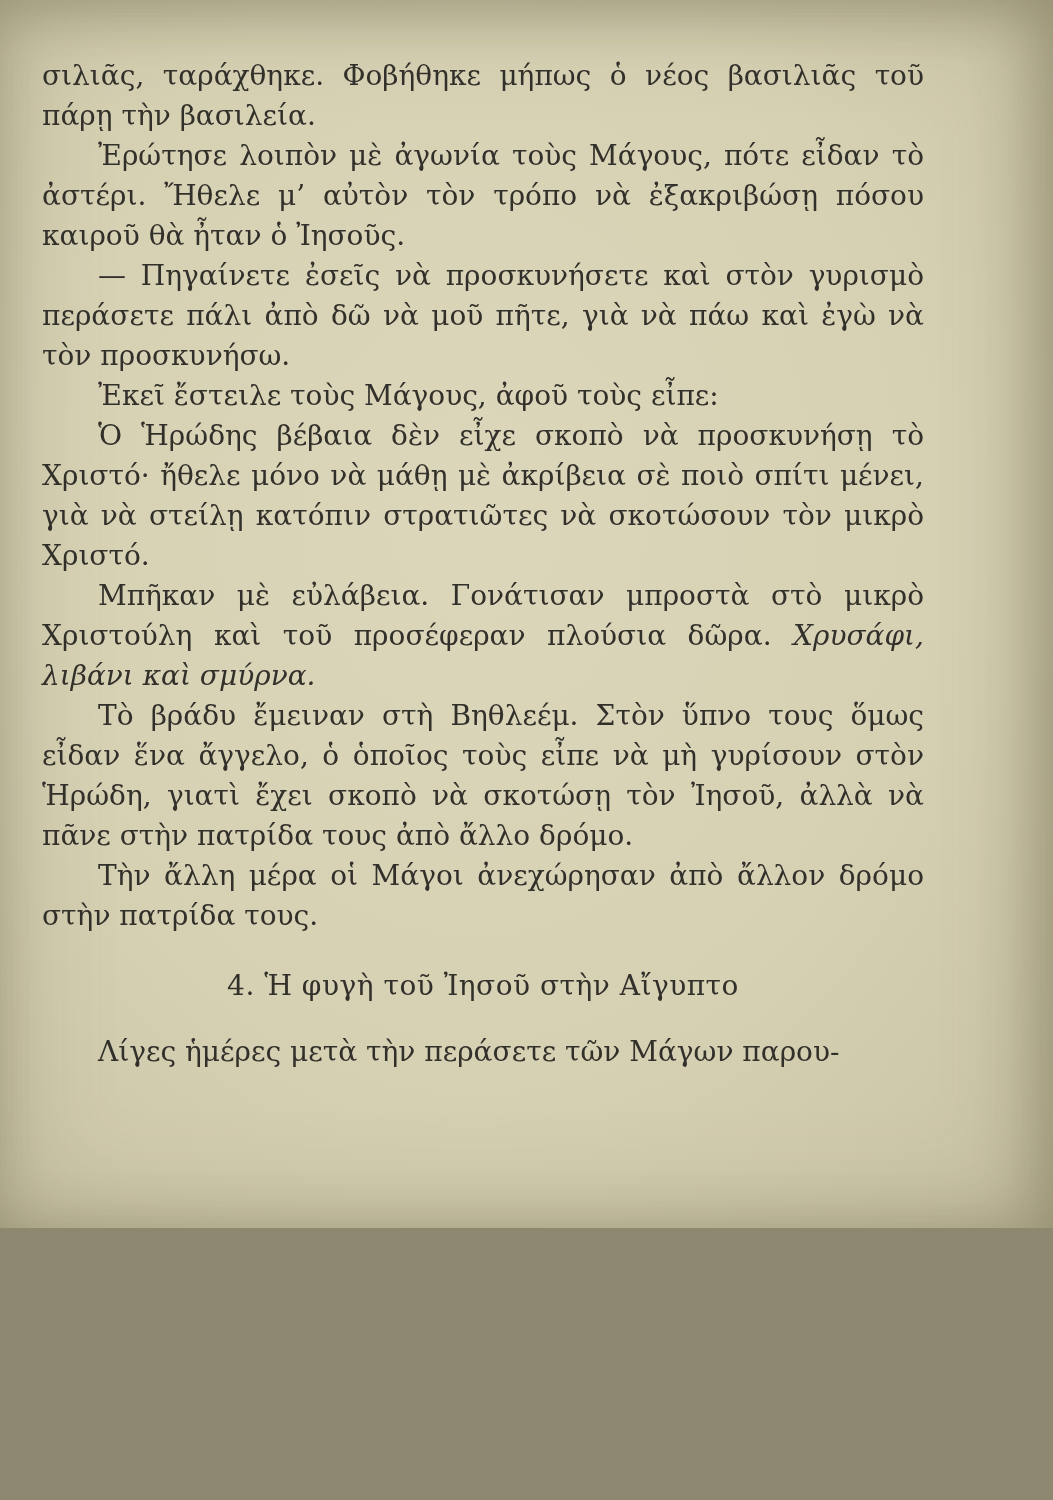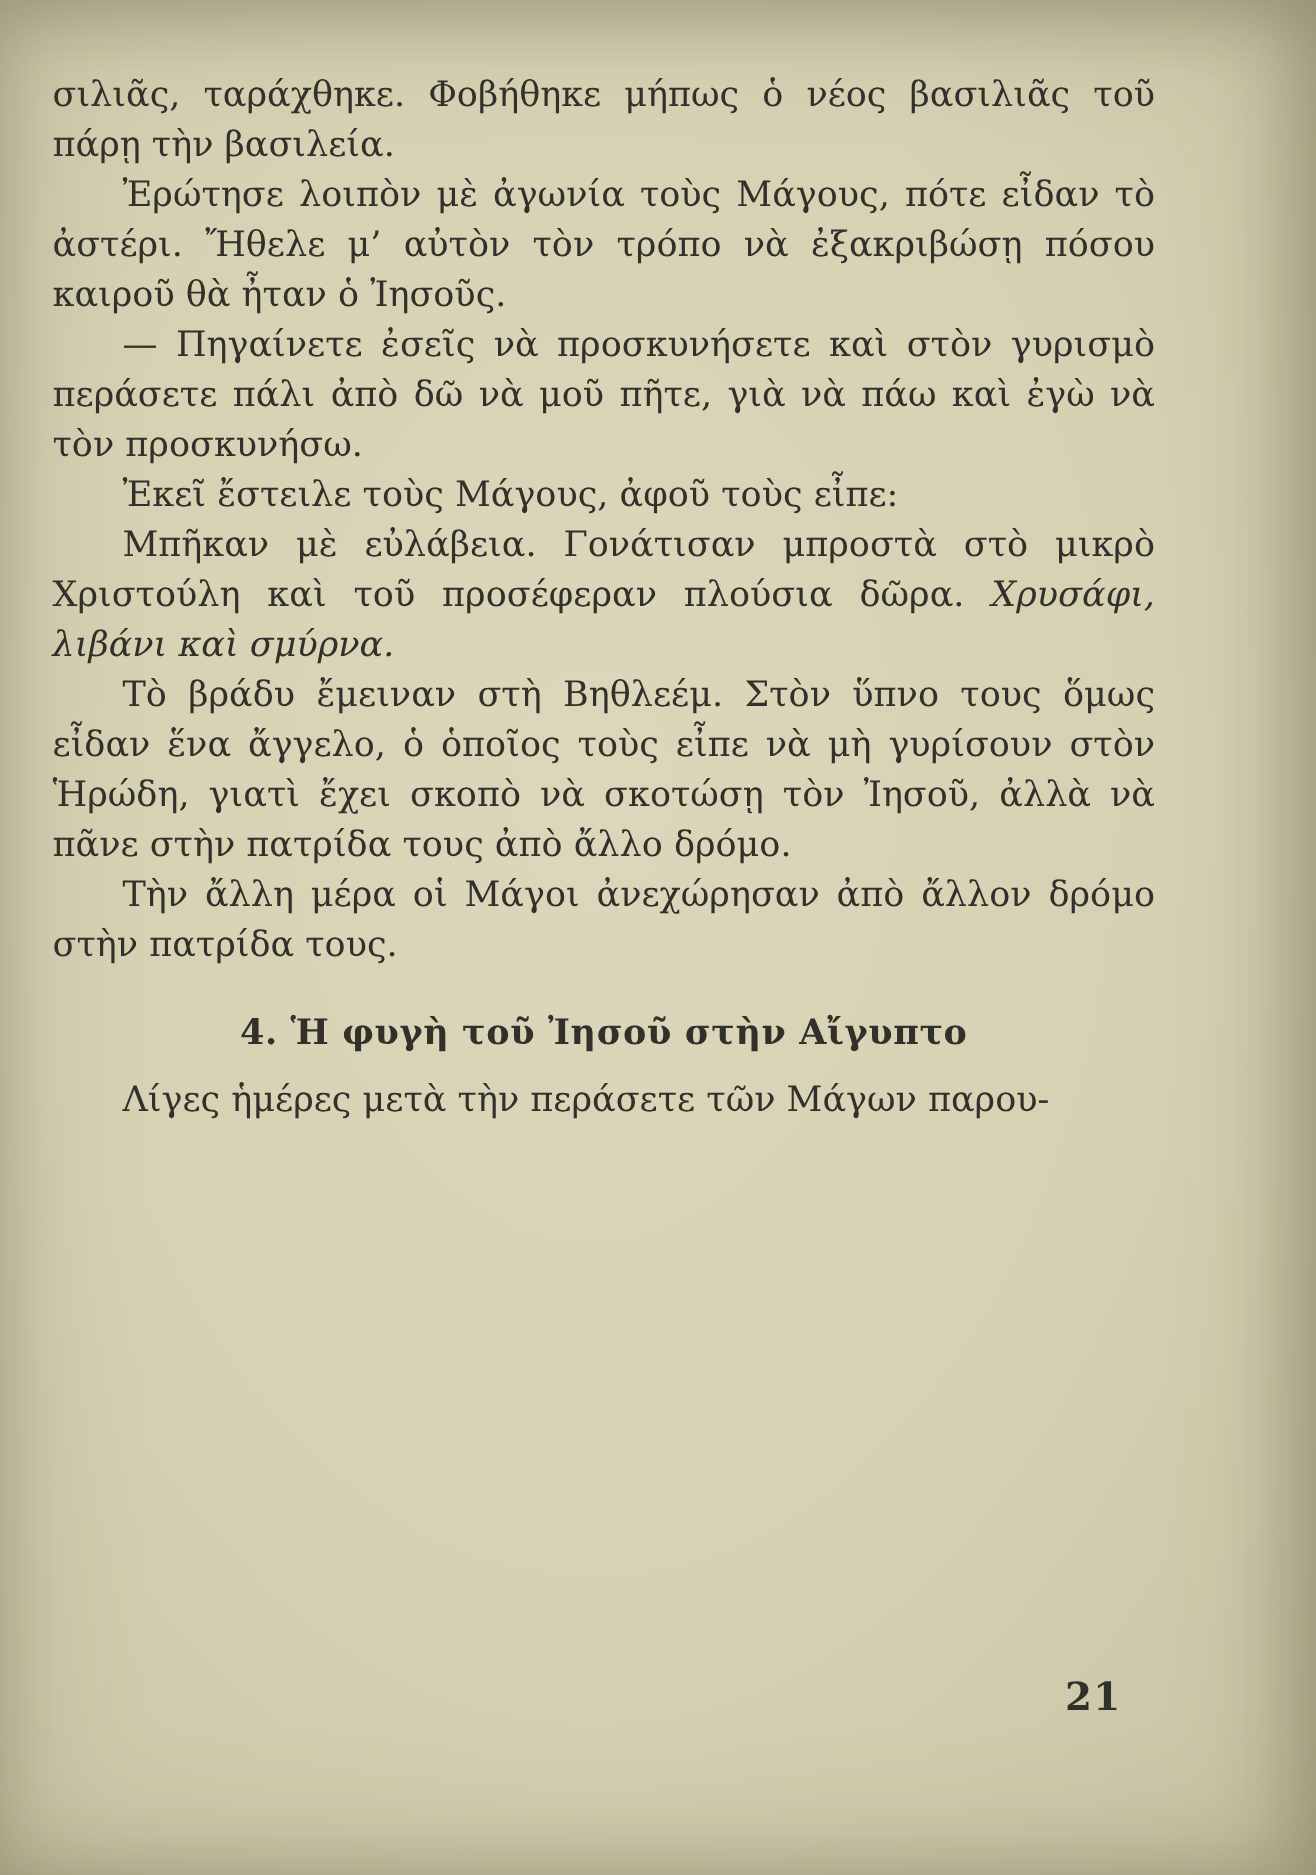--- a/index.html
+++ b/index.html
@@ -3,21 +3,21 @@
 <meta charset="utf-8">
 <style>
   html, body {
     margin: 0;
     padding: 0;
     background: #8f8870;
   }
   .page {
     position: relative;
     width: 1053px;
-    height: 1500px;
+    height: 1228px;
     margin: 0 auto;
     background: radial-gradient(ellipse at 45% 42%, #dcd6ba 0%, #d7d1b4 55%, #c8c2a3 100%);
     box-shadow: inset 0 0 110px rgba(110, 102, 72, 0.30),
                 inset -26px 0 55px rgba(100, 93, 66, 0.22),
                 inset 0 18px 45px rgba(100, 93, 66, 0.18);
     color: #32302a;
     font-family: "DejaVu Serif", "Liberation Serif", serif;
     overflow: hidden;
   }
   .text-block {
@@ -32,23 +32,23 @@
   .para {
     margin: 0;
   }
   .para.indent {
     text-indent: 56px;
   }
   .italic {
     font-style: italic;
   }
   .section-heading {
-    margin: 30px 0 14px 0;
+    margin: 30px 0 26px 0;
     text-align: center;
-    font-weight: bold;
+    font-weight: normal;
     font-size: 28px;
     text-indent: 0;
     letter-spacing: 0.5px;
   }
   .page-number {
     position: absolute;
     left: 852px;
     top: 1340px;
     font-size: 31px;
     font-weight: bold;
@@ -59,20 +59,21 @@
 </head>
 <body>
 
 <div class="page">
   <div class="text-block">
     <div>
         <p class="para"><span>σιλιᾶς, ταράχθηκε. Φοβήθηκε μήπως ὁ νέος βασιλιᾶς τοῦ πάρῃ τὴν βασιλεία.</span></p>
         <p class="para indent"><span>Ἐρώτησε λοιπὸν μὲ ἀγωνία τοὺς Μάγους, πότε εἶδαν τὸ ἀστέρι. Ἤθελε μ’ αὐτὸν τὸν τρόπο νὰ ἐξακριβώσῃ πόσου καιροῦ θὰ ἦταν ὁ Ἰησοῦς.</span></p>
         <p class="para indent"><span>— Πηγαίνετε ἐσεῖς νὰ προσκυνήσετε καὶ στὸν γυρισμὸ περάσετε πάλι ἀπὸ δῶ νὰ μοῦ πῆτε, γιὰ νὰ πάω καὶ ἐγὼ νὰ τὸν προσκυνήσω.</span></p>
         <p class="para indent"><span>Ἐκεῖ ἔστειλε τοὺς Μάγους, ἀφοῦ τοὺς εἶπε:</span></p>
+        <p class="para indent"><span>Ὁ Ἡρώδης βέβαια δὲν εἶχε σκοπὸ νὰ προσκυνήσῃ τὸ Χριστό· ἤθελε μόνο νὰ μάθῃ μὲ ἀκρίβεια σὲ ποιὸ σπίτι μένει, γιὰ νὰ στείλῃ κατόπιν στρατιῶτες νὰ σκοτώσουν τὸν μικρὸ Χριστό.</span></p>
         <p class="para indent"><span>Μπῆκαν μὲ εὐλάβεια. Γονάτισαν μπροστὰ στὸ μικρὸ Χριστούλη καὶ τοῦ προσέφεραν πλούσια δῶρα. </span><span class="italic">Χρυσάφι, λιβάνι καὶ σμύρνα.</span></p>
         <p class="para indent"><span>Τὸ βράδυ ἔμειναν στὴ Βηθλεέμ. Στὸν ὕπνο τους ὅμως εἶδαν ἕνα ἄγγελο, ὁ ὁποῖος τοὺς εἶπε νὰ μὴ γυρίσουν στὸν Ἡρώδη, γιατὶ ἔχει σκοπὸ νὰ σκοτώσῃ τὸν Ἰησοῦ, ἀλλὰ νὰ πᾶνε στὴν πατρίδα τους ἀπὸ ἄλλο δρόμο.</span></p>
         <p class="para indent"><span>Τὴν ἄλλη μέρα οἱ Μάγοι ἀνεχώρησαν ἀπὸ ἄλλον δρόμο στὴν πατρίδα τους.</span></p>
       </div>
     <p class="para section-heading">4. Ἡ φυγὴ τοῦ Ἰησοῦ στὴν Αἴγυπτο</p>
     <p class="para indent">Λίγες ἡμέρες μετὰ τὴν περάσετε τῶν Μάγων παρου-</p>
   </div>
   <div class="page-number">21</div>
 </div>
 

